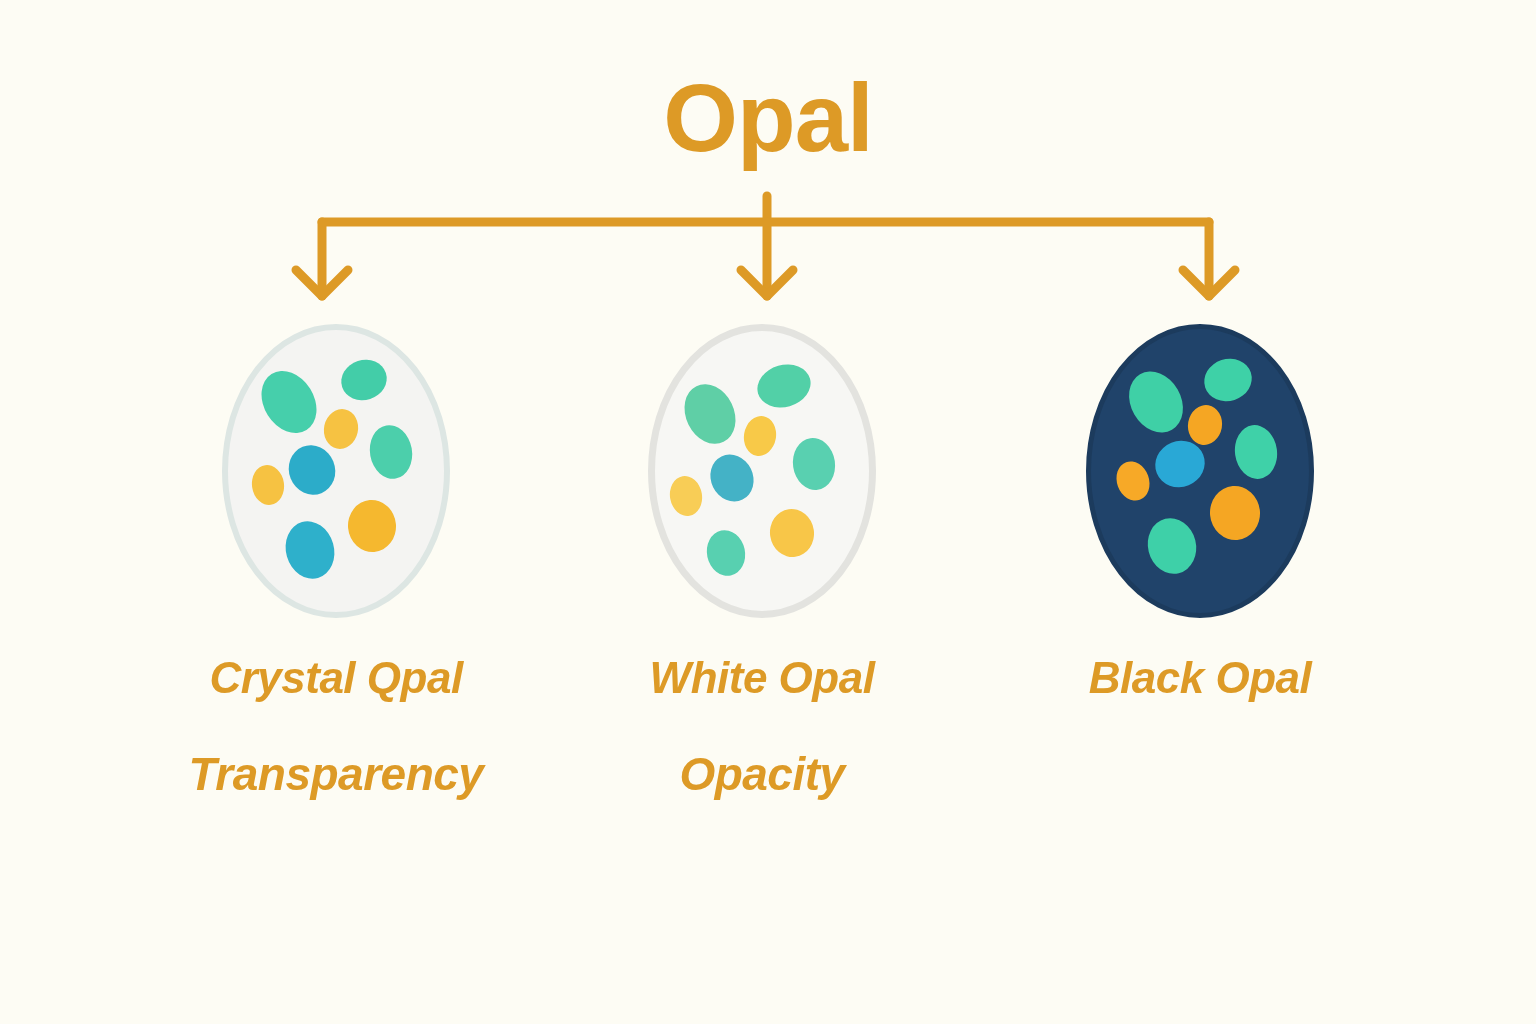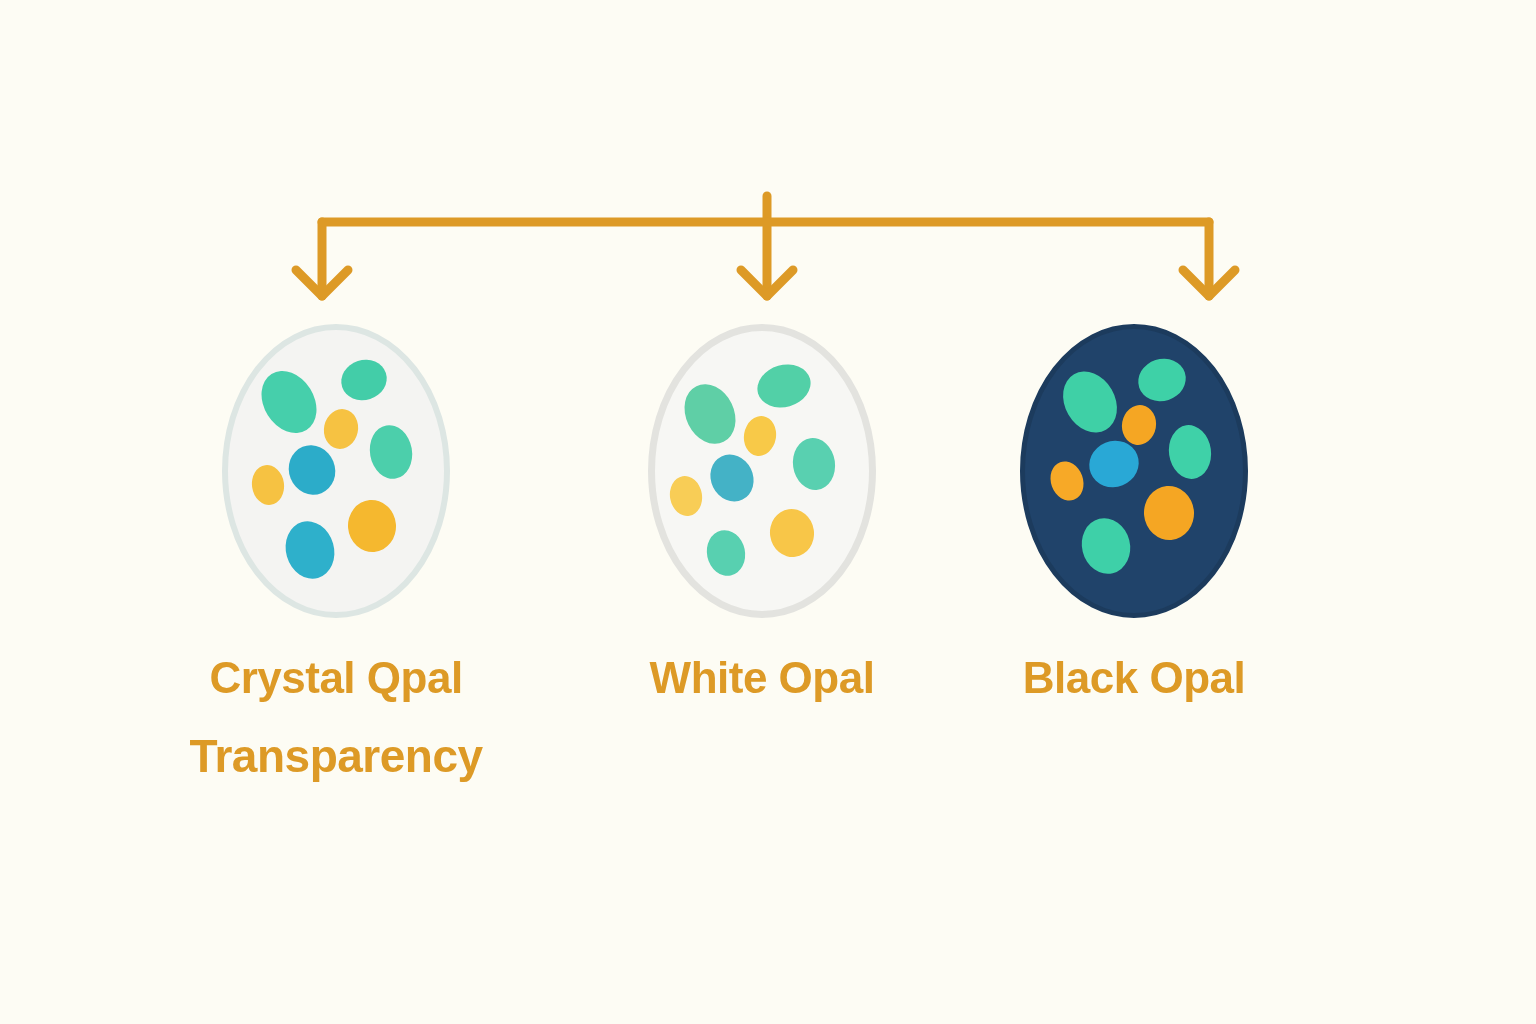--- a/index.html
+++ b/index.html
@@ -44,24 +44,25 @@
     height: 1024px;
     pointer-events: none;
   }
 
   
   .branch {
     position: absolute;
     top: 318px;
     width: 300px;
     text-align: center;
+    font-style: italic;
   }
   #branch-0 { left: 186px; }
   #branch-1 { left: 612px; }
-  #branch-2 { left: 984px; }
+  #branch-2 { left: 1050px; }
 
   .gem-wrap {
     position: relative;
     width: 240px;
     height: 306px;
     margin: 0 auto;
   }
   .gem-svg {
     display: block;
     width: 240px;
@@ -71,34 +72,35 @@
   .branch-label {
     margin-top: 28px;
     font-size: 44px;
     font-weight: bold;
     color: #dd9a26;
     line-height: 1.2;
     letter-spacing: -0.5px;
     user-select: none;
   }
   .branch-trait {
-    margin-top: 24px;
+    margin-top: 42px;
     font-size: 46px;
     font-weight: bold;
     color: #dd9a26;
     line-height: 1.2;
     letter-spacing: -0.5px;
     user-select: none;
   }
 </style>
 </head>
 <body>
 
 <div id="stage">
 
+  <div id="diagram-title">Opal</div>
 
   <svg id="connectors" viewBox="0 0 1536 1024">
     <g id="connector-group" fill="none" stroke="#dd9a26" stroke-width="9" stroke-linecap="round" stroke-linejoin="round">
       <path id="conn-stem" d="M 767 196 L 767 222"></path>
       <path id="conn-bus" d="M 322 222 L 1209 222"></path>
       <path id="conn-drop-0" d="M 322 222 L 322 296"></path>
       <path id="conn-drop-1" d="M 767 222 L 767 296"></path>
       <path id="conn-drop-2" d="M 1209 222 L 1209 296"></path>
       <path id="conn-head-0" d="M 296 270 L 322 296 L 348 270"></path>
       <path id="conn-head-1" d="M 741 270 L 767 296 L 793 270"></path>
@@ -132,20 +134,21 @@
           <ellipse cx="142" cy="68" rx="27" ry="21" fill="#52d0a7" transform="rotate(-16 142 68)"></ellipse>
           <ellipse cx="118" cy="118" rx="16" ry="20" fill="#f8c948" transform="rotate(10 118 118)"></ellipse>
           <ellipse cx="172" cy="146" rx="21" ry="26" fill="#59d0b0" transform="rotate(-8 172 146)"></ellipse>
           <ellipse cx="90" cy="160" rx="21" ry="24" fill="#44b2c6" transform="rotate(-26 90 160)"></ellipse>
           <ellipse cx="44" cy="178" rx="16" ry="20" fill="#f8cd56" transform="rotate(-10 44 178)"></ellipse>
           <ellipse cx="150" cy="214.99999999999997" rx="22" ry="24" fill="#f8c648" transform="rotate(-8 150 214.99999999999997)"></ellipse>
           <ellipse cx="84" cy="235.00000000000003" rx="19" ry="23" fill="#58d0b0" transform="rotate(-12 84 235.00000000000003)"></ellipse>
         </svg>
     </div>
     <div class="branch-label">White Opal</div>
+    <div class="branch-trait">Opacity</div>
   </div>
 
   <div class="branch" id="branch-2">
     <div class="gem-wrap">
       <svg class="gem-svg" id="gem-2" viewBox="0 0 240 306">
           <ellipse cx="120" cy="153" rx="111.5" ry="144.5" fill="#20436a" stroke="#1c3b5d" stroke-width="5"></ellipse>
           <ellipse cx="76" cy="84.00000000000001" rx="25" ry="32" fill="#3fd0a6" transform="rotate(-30 76 84.00000000000001)"></ellipse>
           <ellipse cx="148" cy="62" rx="24" ry="21" fill="#3ed1a7" transform="rotate(-18 148 62)"></ellipse>
           <ellipse cx="125.00000000000001" cy="107" rx="17" ry="20" fill="#f5a623" transform="rotate(10 125.00000000000001 107)"></ellipse>
           <ellipse cx="176" cy="134" rx="21" ry="27" fill="#3fd1a8" transform="rotate(-8 176 134)"></ellipse>

